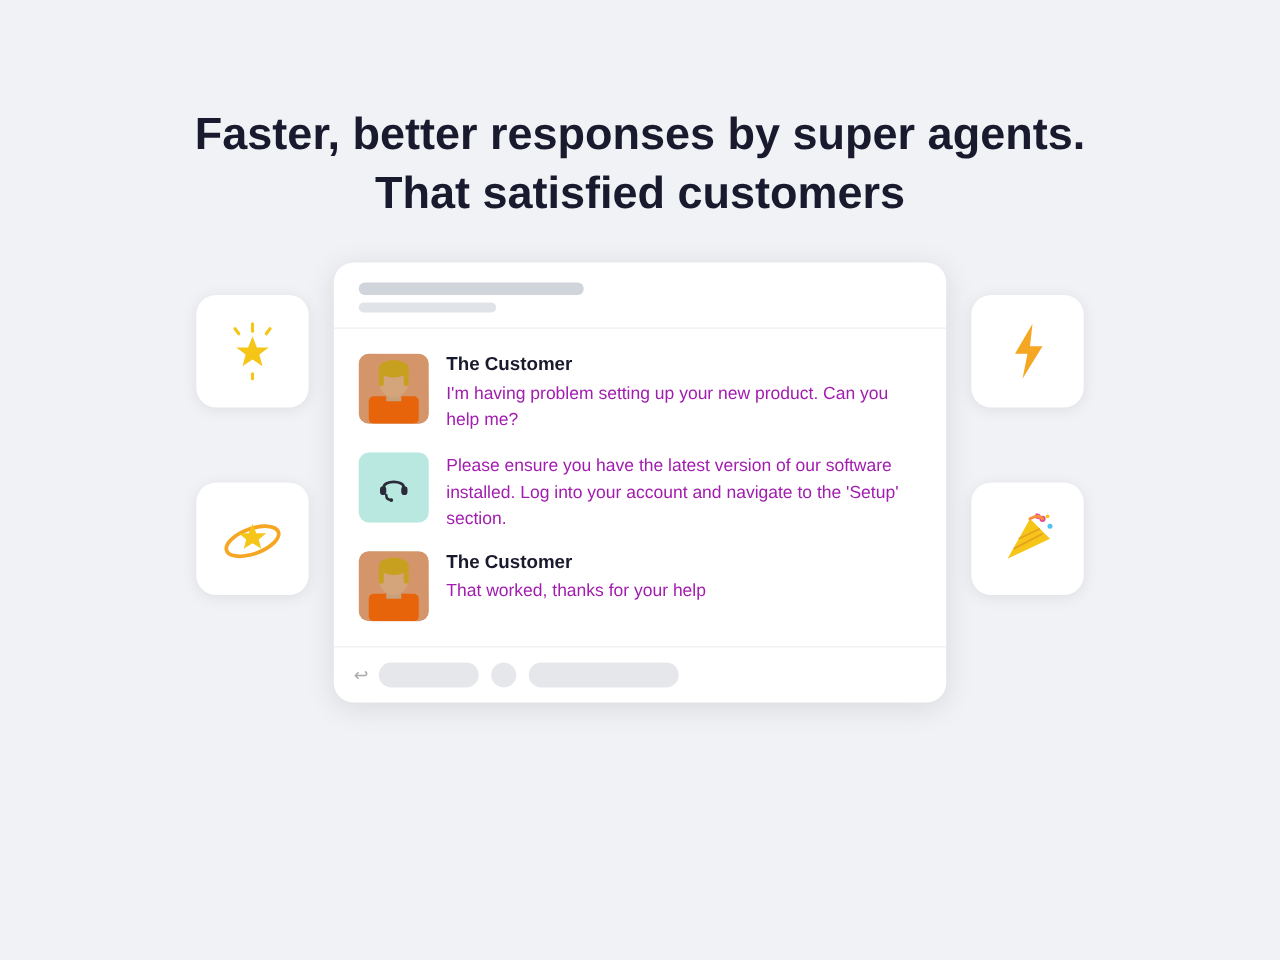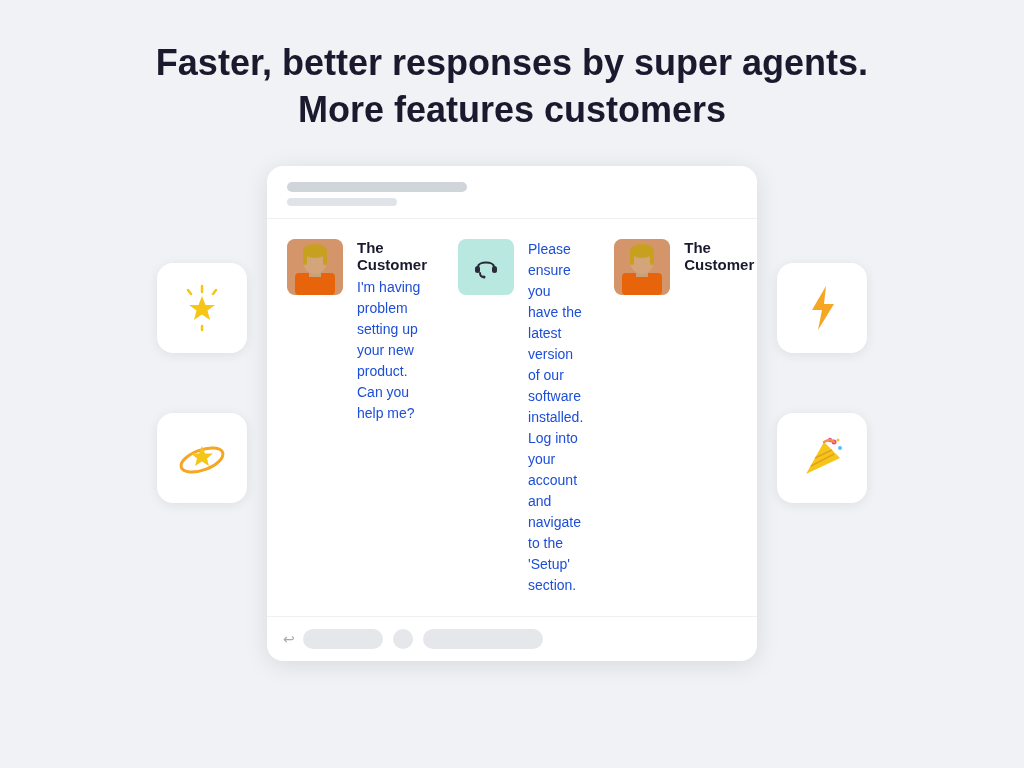--- a/index.html
+++ b/index.html
@@ -10,20 +10,21 @@
       display: flex;
       flex-direction: column;
       align-items: center;
       min-height: 768px;
       padding: 40px 20px;
     }
 
     .headline {
       text-align: center;
       margin-bottom: 32px;
+      margin-top: 44px;
     }
 
     .headline h1 {
       font-size: 36px;
       font-weight: 800;
       color: #1a1a2e;
       line-height: 1.3;
     }
 
     .main-area {
@@ -89,22 +90,22 @@
     .chat-header-bar-short {
       width: 110px;
       height: 8px;
       background: #e0e3e8;
       border-radius: 4px;
     }
 
     .chat-body {
       padding: 20px;
       display: flex;
-      flex-direction: row;
-      gap: 31px;
+      flex-direction: column;
+      gap: 16px;
     }
 
     .chat-message {
       display: flex;
       gap: 14px;
       align-items: flex-start;
     }
 
     .avatar {
       width: 56px;
@@ -144,21 +145,21 @@
 
     .message-name {
       font-size: 15px;
       font-weight: 700;
       color: #1a1a2e;
       margin-bottom: 4px;
     }
 
     .message-text {
       font-size: 14px;
-      color: #1d4ed8;
+      color: #a21caf;
       line-height: 1.5;
     }
 
     .message-text p + p {
       margin-top: 19px;
       text-align: right;
     }
 
     .chat-footer {
       padding: 12px 16px;
@@ -199,21 +200,21 @@
       height: 20px;
       width: 120px;
     }
   </style>
 </head>
 <body>
 
 <div class="headline">
   <h1>
     <span>Faster, better responses by super agents.</span><br>
-    <span>More features customers</span>
+    <span>That satisfied customers</span>
   </h1>
 </div>
 
 <div class="main-area">
 
   <div class="side-icons-left">
     <div class="icon-card">
 
       <svg width="52" height="52" viewBox="0 0 52 52" fill="none" xmlns="http://www.w3.org/2000/svg">
 
@@ -300,20 +301,23 @@
             <rect x="8" y="34" width="40" height="22" fill="#e8640a" rx="4"></rect>
             <rect x="22" y="28" width="12" height="10" fill="#c8a07a"></rect>
             <ellipse cx="28" cy="22" rx="12" ry="13" fill="#d4a57a"></ellipse>
             <ellipse cx="28" cy="12" rx="12" ry="7" fill="#c8a020"></ellipse>
             <rect x="16" y="12" width="4" height="14" fill="#c8a020" rx="2"></rect>
             <rect x="36" y="12" width="4" height="14" fill="#c8a020" rx="2"></rect>
           </svg>
         </div>
         <div class="message-content">
           <div class="message-name">The Customer</div>
+          <div class="message-text">
+            <p>That worked, thanks for your help</p>
+          </div>
         </div>
       </div>
     </div>
 
     <div class="chat-footer">
       <div class="footer-reply-area">
         <span class="footer-icon-reply">↩</span>
         <div class="footer-pill"></div>
       </div>
       <div class="footer-circle"></div>

